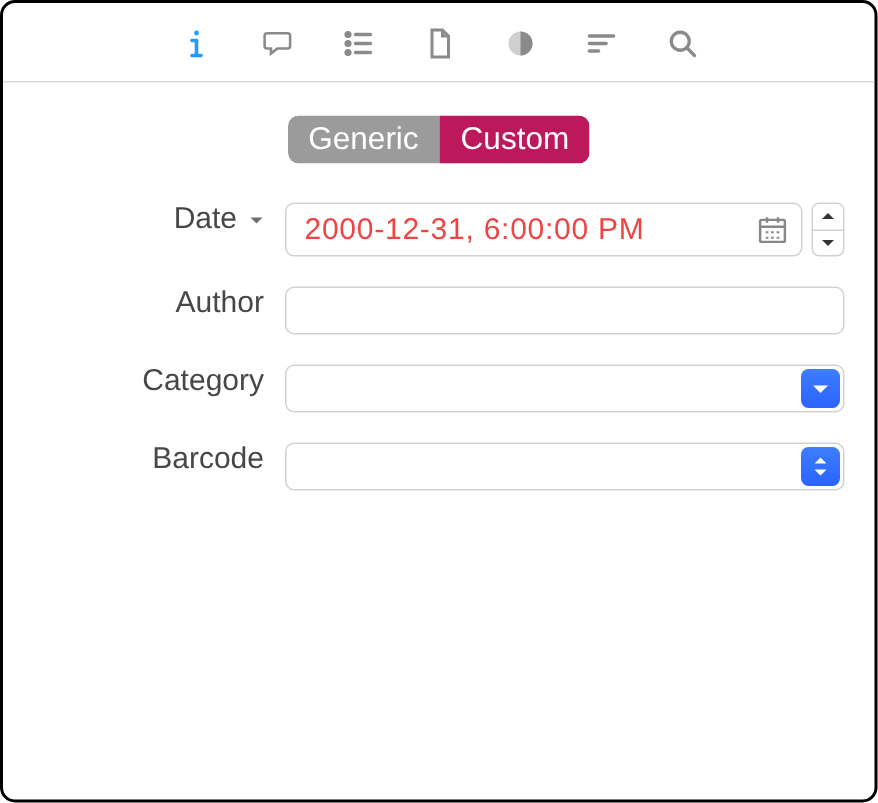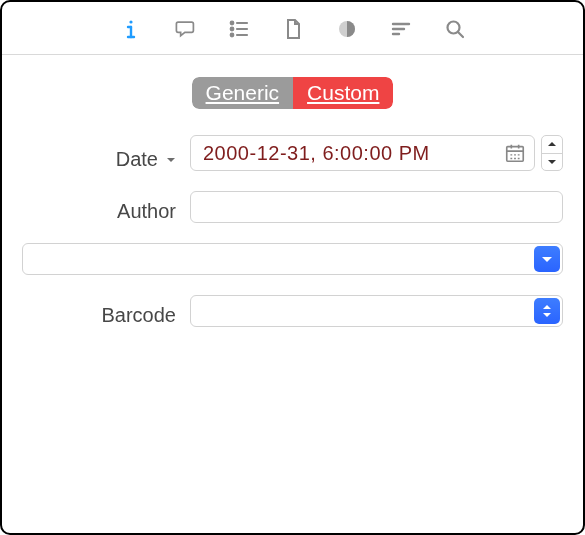--- a/index.html
+++ b/index.html
@@ -37,30 +37,29 @@
       display: inline-flex;
       border-radius: 7px;
       overflow: hidden;
       font-size: 21px;
     }
     .seg-btn {
       padding: 4px 14px;
       color: #fff;
       cursor: default;
       user-select: none;
-      text-decoration: underline;
     }
     .seg-btn.left { background: #9b9b9b; border-radius: 7px 0 0 7px; }
-    .seg-btn.right { background: #ef4444; border-radius: 0 7px 7px 0; }
+    .seg-btn.right { background: #be185d; border-radius: 0 7px 7px 0; }
     .form {
       padding: 0 20px;
     }
     .row {
       display: flex;
-      align-items: flex-end;
+      align-items: flex-start;
       margin-bottom: 20px;
     }
     .lbl {
       width: 168px;
       text-align: right;
       padding-right: 14px;
       font-size: 20px;
       color: #474747;
       display: flex;
       align-items: center;
@@ -112,21 +111,21 @@
     .date-field {
       flex: 1;
       height: 36px;
       border: 1px solid #d2d2d2;
       border-radius: 6px;
       background: #fff;
       display: flex;
       align-items: center;
       padding: 0 8px 0 12px;
       font-size: 20px;
-      color: #7f1d1d;
+      color: #ef4444;
     }
     .date-value { flex: 1; letter-spacing: 0.5px; }
     .cal-icon {
       width: 22px; height: 22px; color: #888; margin-left: 6px;
     }
     .stepper {
       width: 22px;
       height: 36px;
       margin-left: 6px;
       border: 1px solid #d2d2d2;
@@ -246,20 +245,23 @@
   <div class="row">
     <div class="lbl">
         <span>Author</span>
       </div>
     <div class="field">
       <input class="textinput" value="" style="">
     </div>
   </div>
 
   <div class="row">
+    <div class="lbl">
+        <span>Category</span>
+      </div>
     <div class="field">
       <div class="combo">
         <span></span>
         <div class="combo-btn">
           <svg viewBox="0 0 14 14">
               <path d="M2 5 L7 10 L12 5 z" fill="currentColor"></path>
             </svg>
         </div>
       </div>
     </div>

